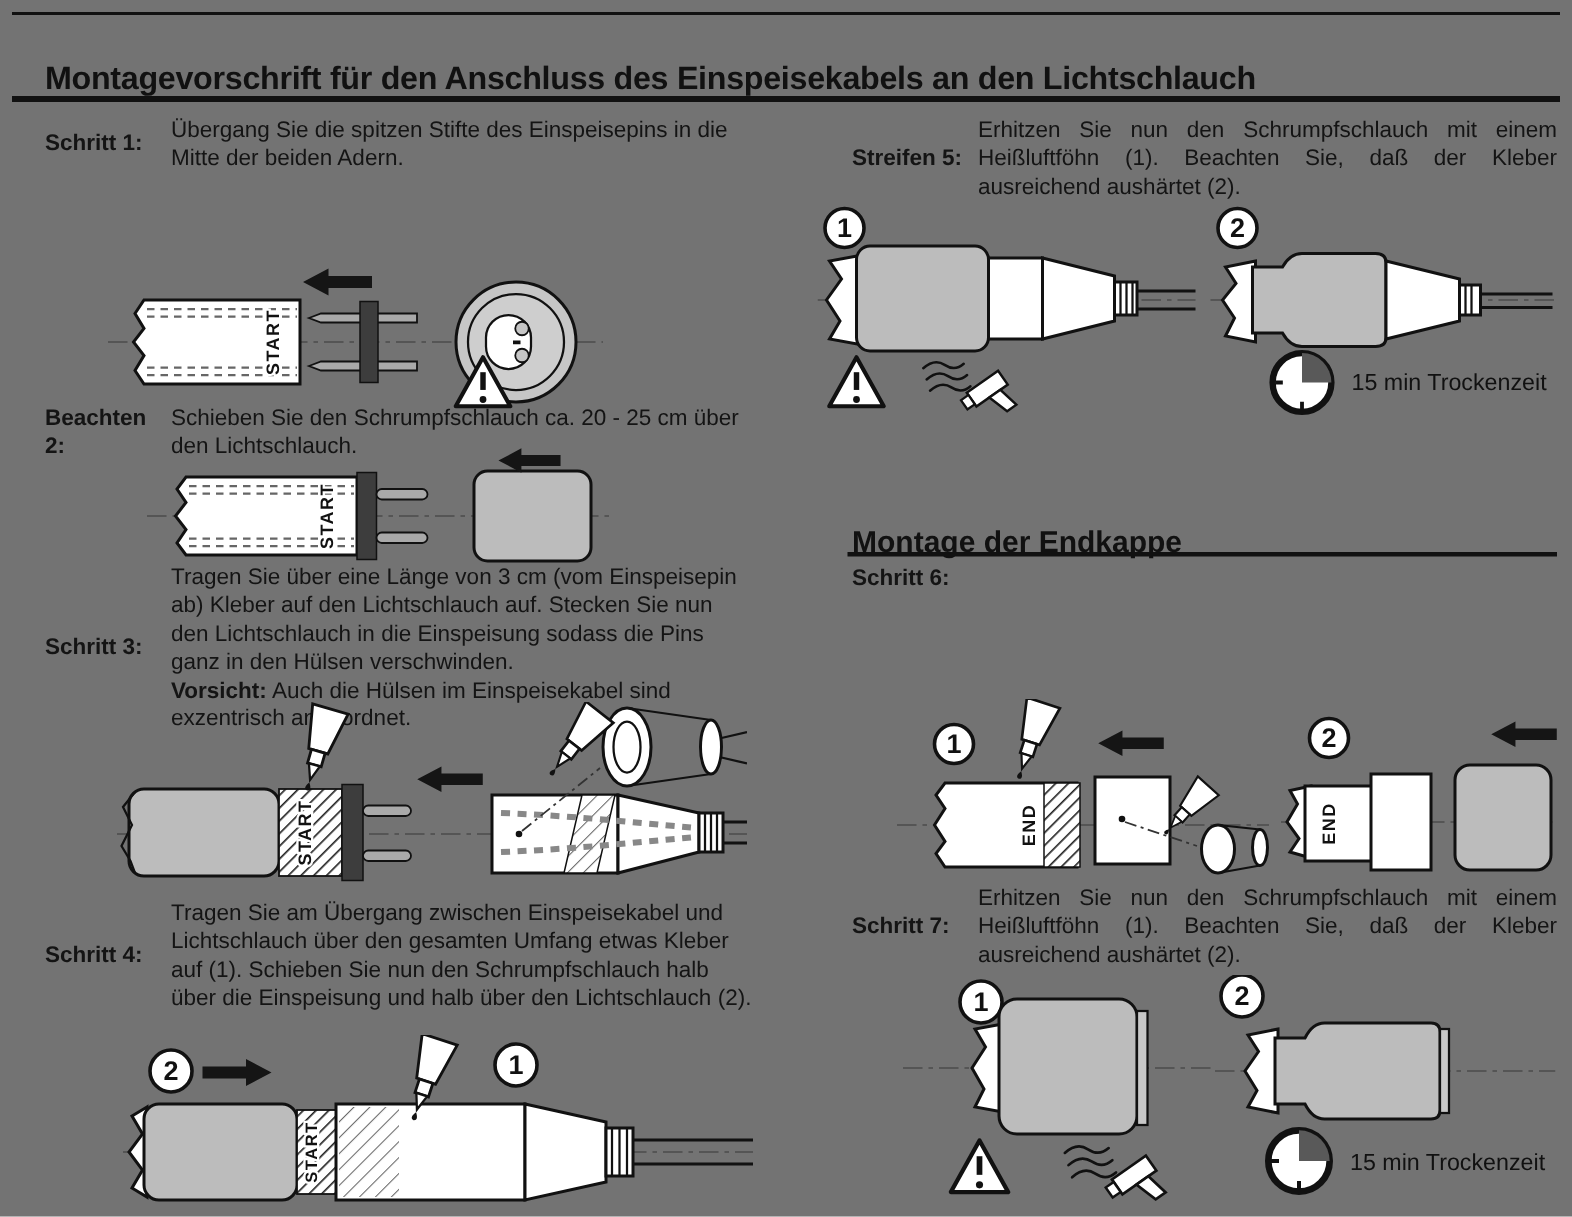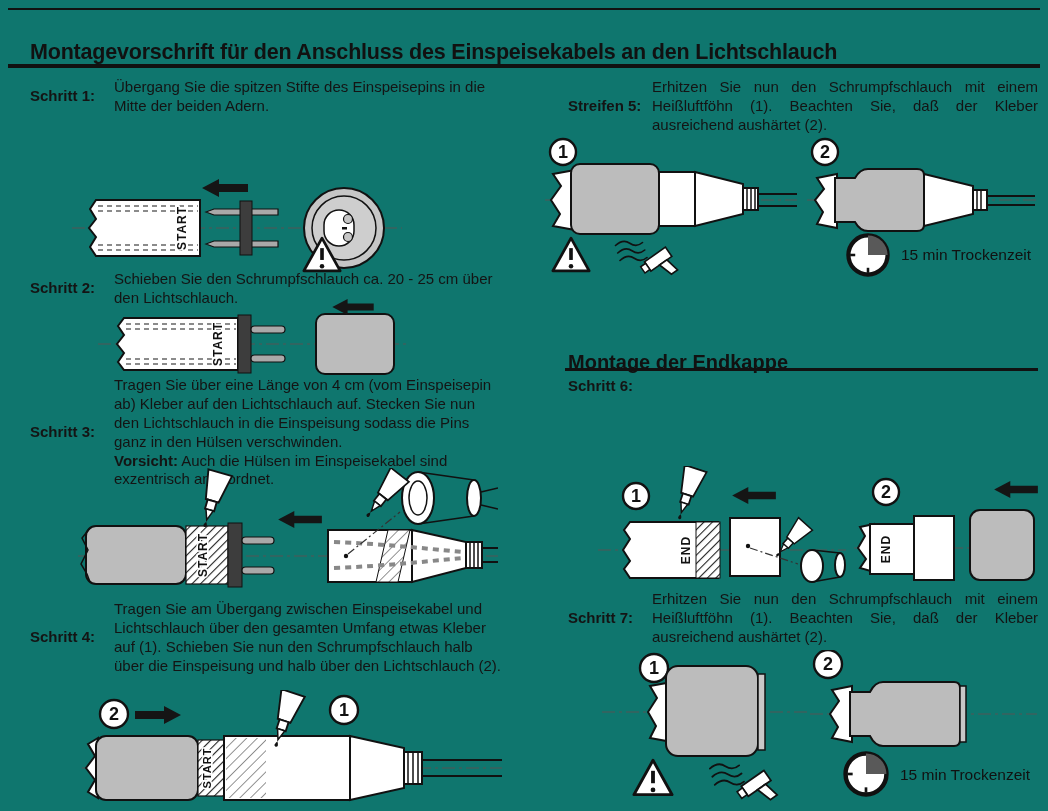--- a/index.html
+++ b/index.html
@@ -1,17 +1,17 @@
 <!DOCTYPE html>
 <html><head>
 <meta charset="utf-8">
 <style>
   html,body{margin:0;padding:0;background:#e8e8e8;}
   .page{
-    position:relative; width:1048px; height:811px; background:#0f766e;
+    position:relative; width:1048px; height:811px; background:#737373;
     font-family:"Liberation Sans",sans-serif; color:#141414; overflow:hidden;
     margin:0 auto;
   }
   .rule{position:absolute; background:#111;}
   .doc-title{
     position:absolute; left:30px; top:26px; width:990px;
     font-size:21.5px; font-weight:bold; letter-spacing:-0.2px; color:#111;
   }
   .section-title{
     position:absolute; left:568px; top:334px; width:470px;
@@ -122,21 +122,21 @@
       <circle cx="272" cy="52" r="32" fill="#cecece" stroke="#111" stroke-width="1.5"></circle>
       <rect x="252" y="34" width="30" height="36" rx="15" fill="#fff" stroke="#111" stroke-width="1.5"></rect>
       <circle cx="276" cy="43" r="4.5" fill="#c6c6c6" stroke="#111" stroke-width="1.2"></circle>
       <circle cx="276" cy="61" r="4.5" fill="#c6c6c6" stroke="#111" stroke-width="1.2"></circle>
       <rect x="270" y="51" width="5" height="2.5" fill="#111"></rect>
     </g>
     <use href="#warnTri" x="230" y="60" width="40" height="37"></use>
   </svg>
 
   <section class="step" style="left:30px; top:270px; width:472px;">
-    <div class="slabel">Schritt 2:</div>
+    <div class="slabel">Beachten 2:</div>
     <div class="sbody">
       <span>Schieben Sie den Schrumpfschlauch ca. 20 - 25 cm über den Lichtschlauch.</span>
     </div>
   </section>
 
   <svg class="diag" style="left:98px; top:298px;" width="310" height="78" viewBox="0 0 310 78">
     <line class="cl" x1="0" y1="46" x2="310" y2="46"></line>
     <g>
       <path class="ln" d="M140,20 H26 L20,28 L26,37 L19,46 L26,55 L20,64 L26,72 H140 Z"></path>
       <path class="cond" d="M28,26 H138 M28,31 H138 M28,61 H138 M28,66 H138"></path>
@@ -145,21 +145,21 @@
     <rect class="blk" x="140" y="17" width="13" height="58"></rect>
     <rect class="pin" x="153" y="28" width="34" height="7" rx="3.5"></rect>
     <rect class="pin" x="153" y="57" width="34" height="7" rx="3.5"></rect>
     <rect class="grey" x="218" y="16" width="78" height="60" rx="9"></rect>
     <use href="#arrL" x="232" y="0" width="46" height="18"></use>
   </svg>
 
   <section class="step" style="left:30px; top:376px; width:472px;">
     <div class="slabel">Schritt 3:</div>
     <div class="sbody">
-      <span>Tragen Sie über eine Länge von 4 cm (vom Einspeisepin ab) Kleber auf den Lichtschlauch auf. Stecken Sie nun den Lichtschlauch in die Einspeisung sodass die Pins ganz in den Hülsen verschwinden.</span>
+      <span>Tragen Sie über eine Länge von 3 cm (vom Einspeisepin ab) Kleber auf den Lichtschlauch auf. Stecken Sie nun den Lichtschlauch in die Einspeisung sodass die Pins ganz in den Hülsen verschwinden.</span>
       <div><b>Vorsicht:</b> <span>Auch die Hülsen im Einspeisekabel sind exzentrisch angeordnet.</span></div>
     </div>
   </section>
 
   <svg class="diag" style="left:78px; top:468px;" width="420" height="128" viewBox="0 0 420 128">
     <line class="cl" x1="0" y1="88" x2="420" y2="88"></line>
     <g>
       <rect class="grey" x="8" y="58" width="100" height="58" rx="10"></rect>
       <path class="lnthin" d="M12,60 L4,70 L10,82 L3,96 L9,106 L12,114"></path>
       <rect x="108" y="58" width="42" height="58" fill="url(#hatch)" stroke="#111" stroke-width="1.2"></rect>

